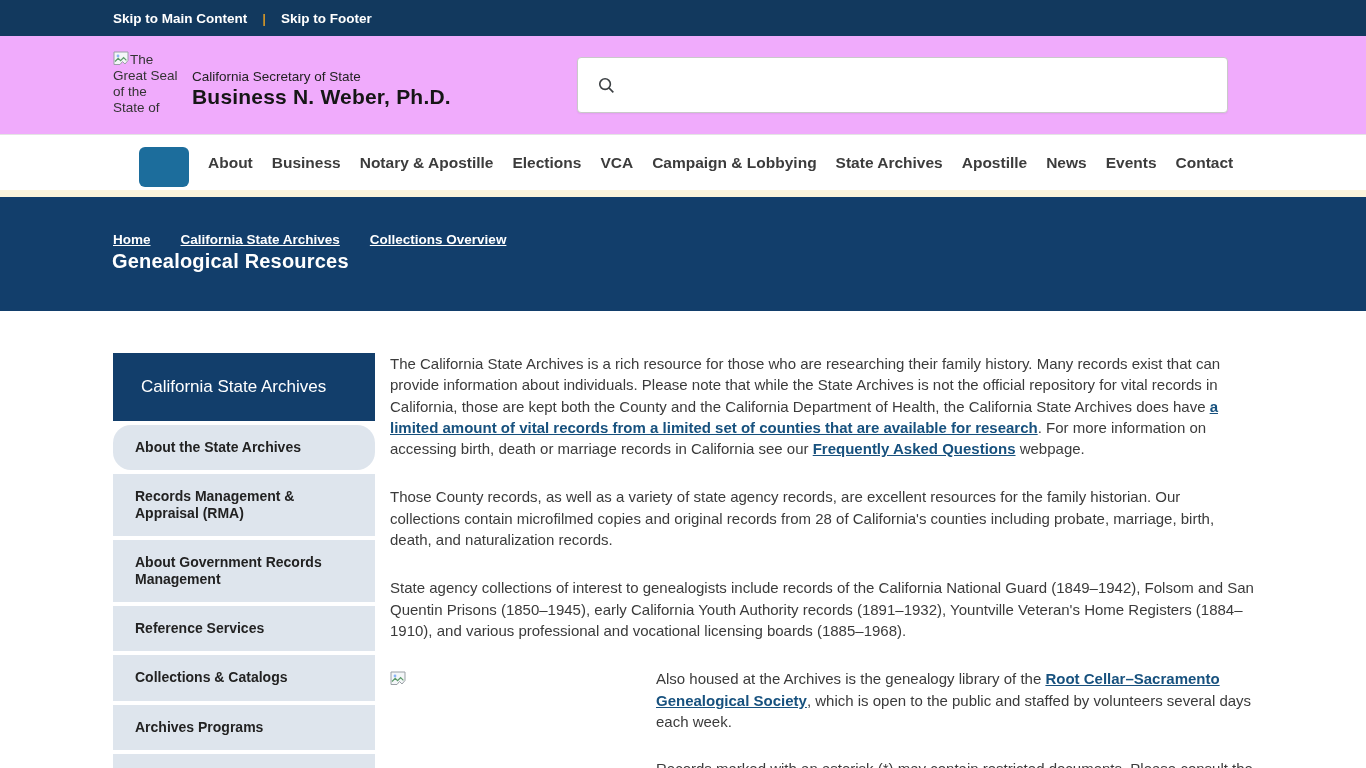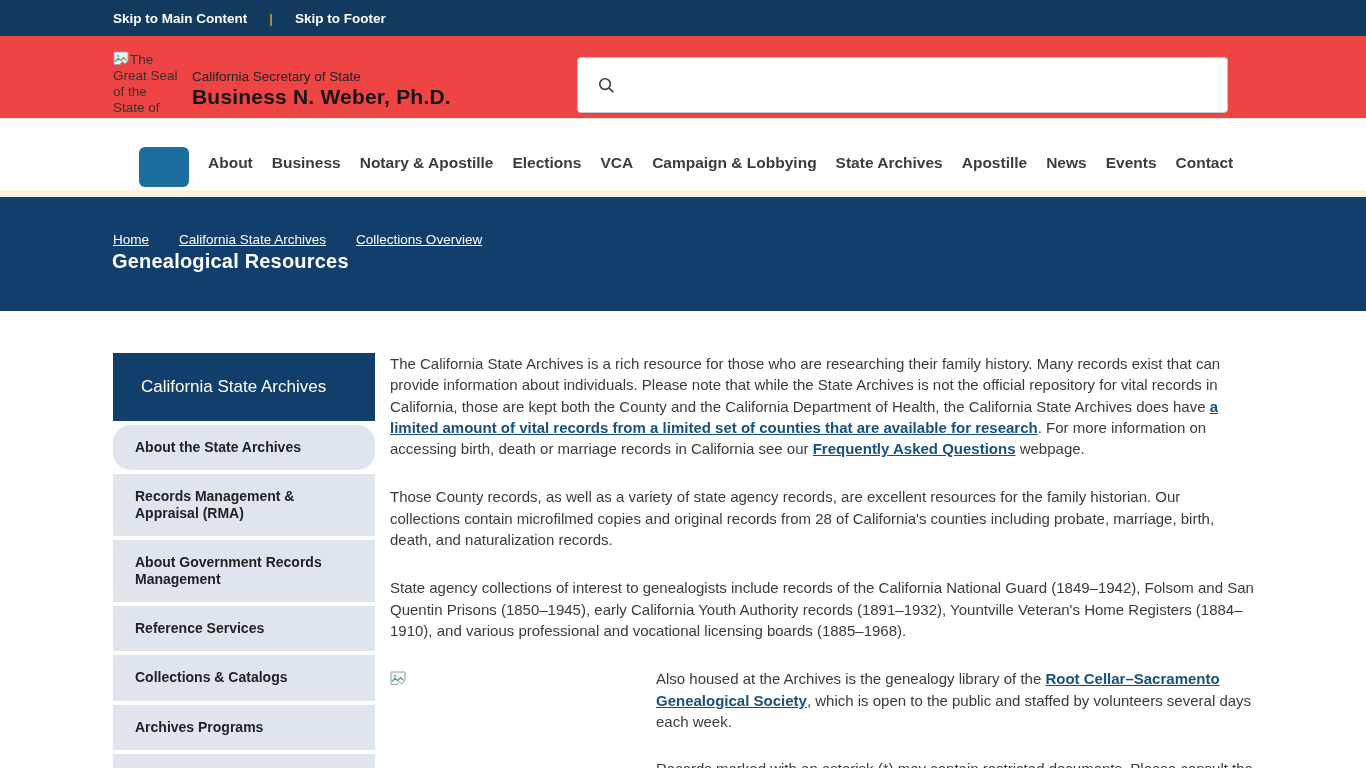--- a/index.html
+++ b/index.html
@@ -11,31 +11,31 @@
     font-family:"Liberation Sans", sans-serif;
     color:#3b3b3b;
   }
   a { text-decoration:none; }
 
   
   .skip-bar {
     position:absolute; top:0; left:0; width:1366px; height:36px;
     background:#12395e;
     display:flex; align-items:center;
-    padding-left:113px; gap:22px;
+    padding-left:113px; gap:15px;
   }
   .skip-link {
     color:#ffffff; font-size:13.5px; font-weight:bold; cursor:pointer;
   }
   .skip-sep { color:#c9912b; font-size:13.5px; font-weight:bold; }
 
   
   .header {
-    position:absolute; top:36px; left:0; width:1366px; height:83px;
-    background:#ef4444; border-bottom:1px solid #e4e4e4;
+    position:absolute; top:36px; left:0; width:1366px; height:99px;
+    background:#f0abfc; border-bottom:1px solid #e4e4e4;
   }
   .seal {
     position:absolute; left:113px; top:15px; width:66px; height:83px;
     overflow:hidden;
     font-size:13.5px; line-height:1.18; color:#333;
   }
   .seal svg { vertical-align:-2px; margin-right:1px; }
   .agency-line {
     position:absolute; left:192px; top:33px;
     font-size:13.5px; color:#222;
@@ -83,21 +83,21 @@
   
   .hero {
     position:absolute; top:197px; left:0; width:1366px; height:114px;
     background:#123e6b;
   }
   .breadcrumb {
     position:absolute; left:113px; top:35px;
     display:flex; gap:30px;
   }
   .crumb {
-    color:#ffffff; font-size:13.5px; font-weight:normal;
+    color:#ffffff; font-size:13.5px; font-weight:bold;
     text-decoration:underline; cursor:pointer; white-space:nowrap;
   }
   .page-title {
     position:absolute; left:112px; top:53px;
     color:#ffffff; font-size:20px; font-weight:bold; letter-spacing:0.2px;
   }
 
   
   .main {
     position:absolute; top:311px; left:0; width:1366px; height:457px;

